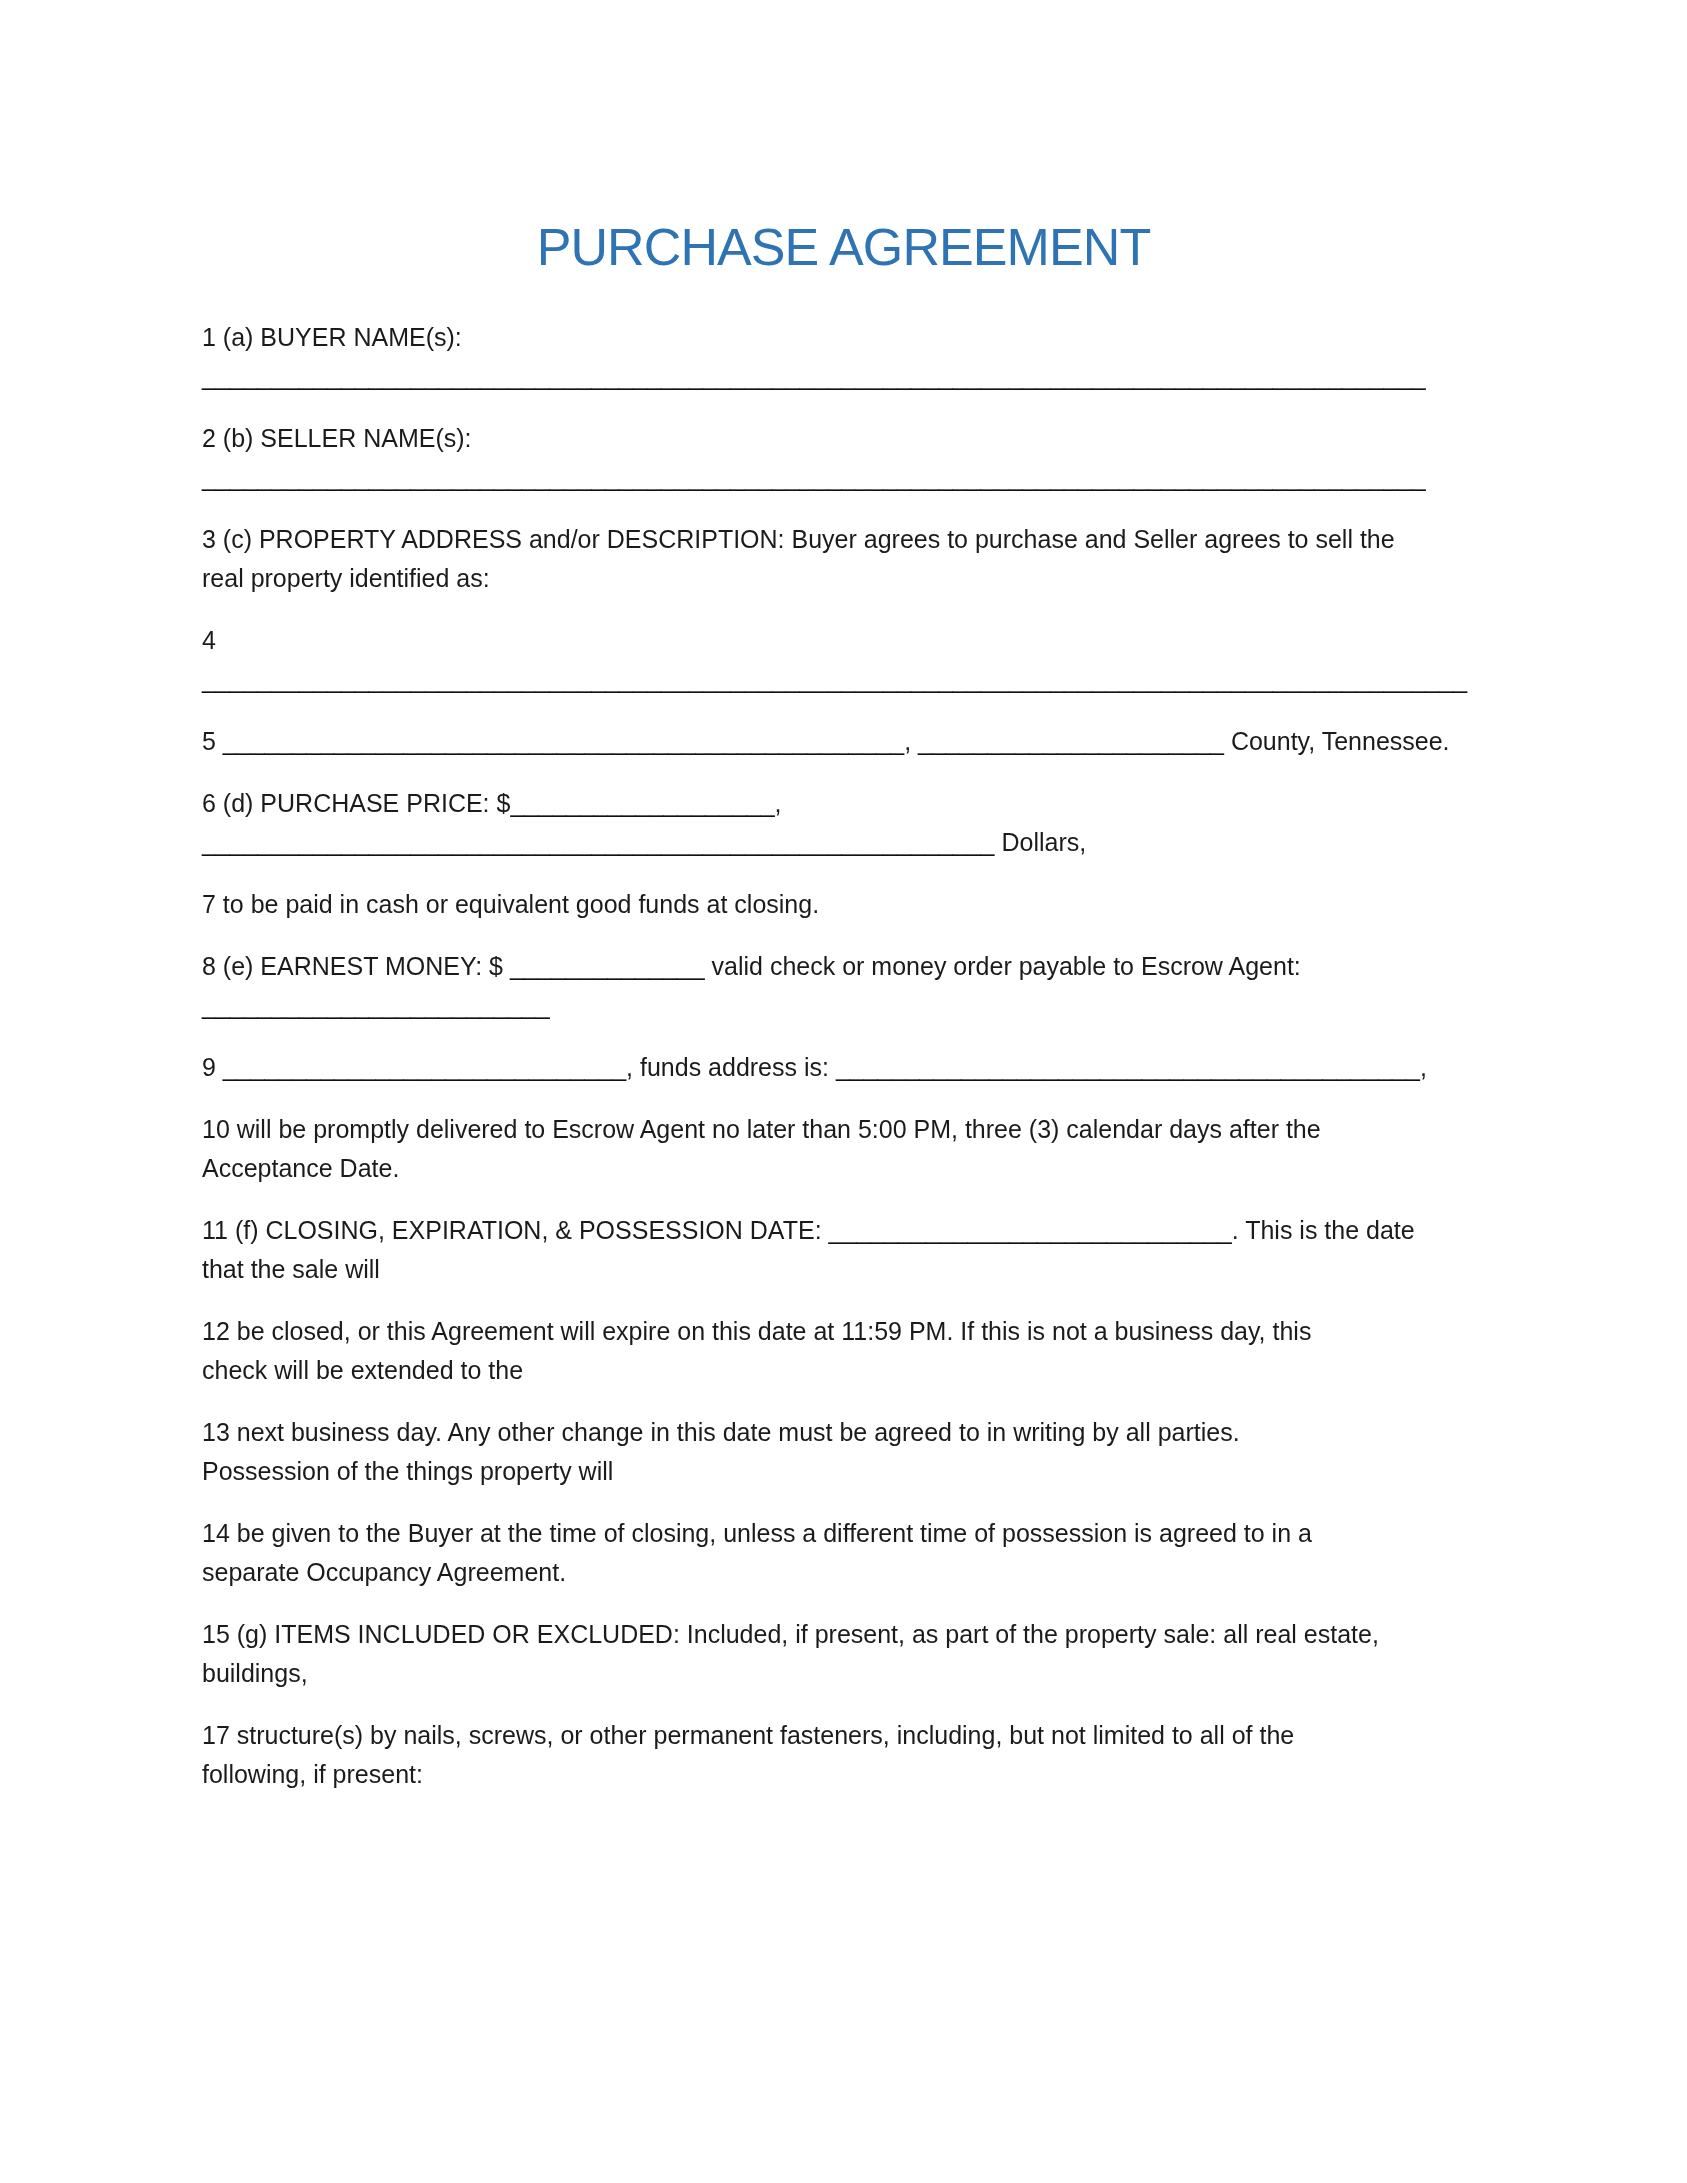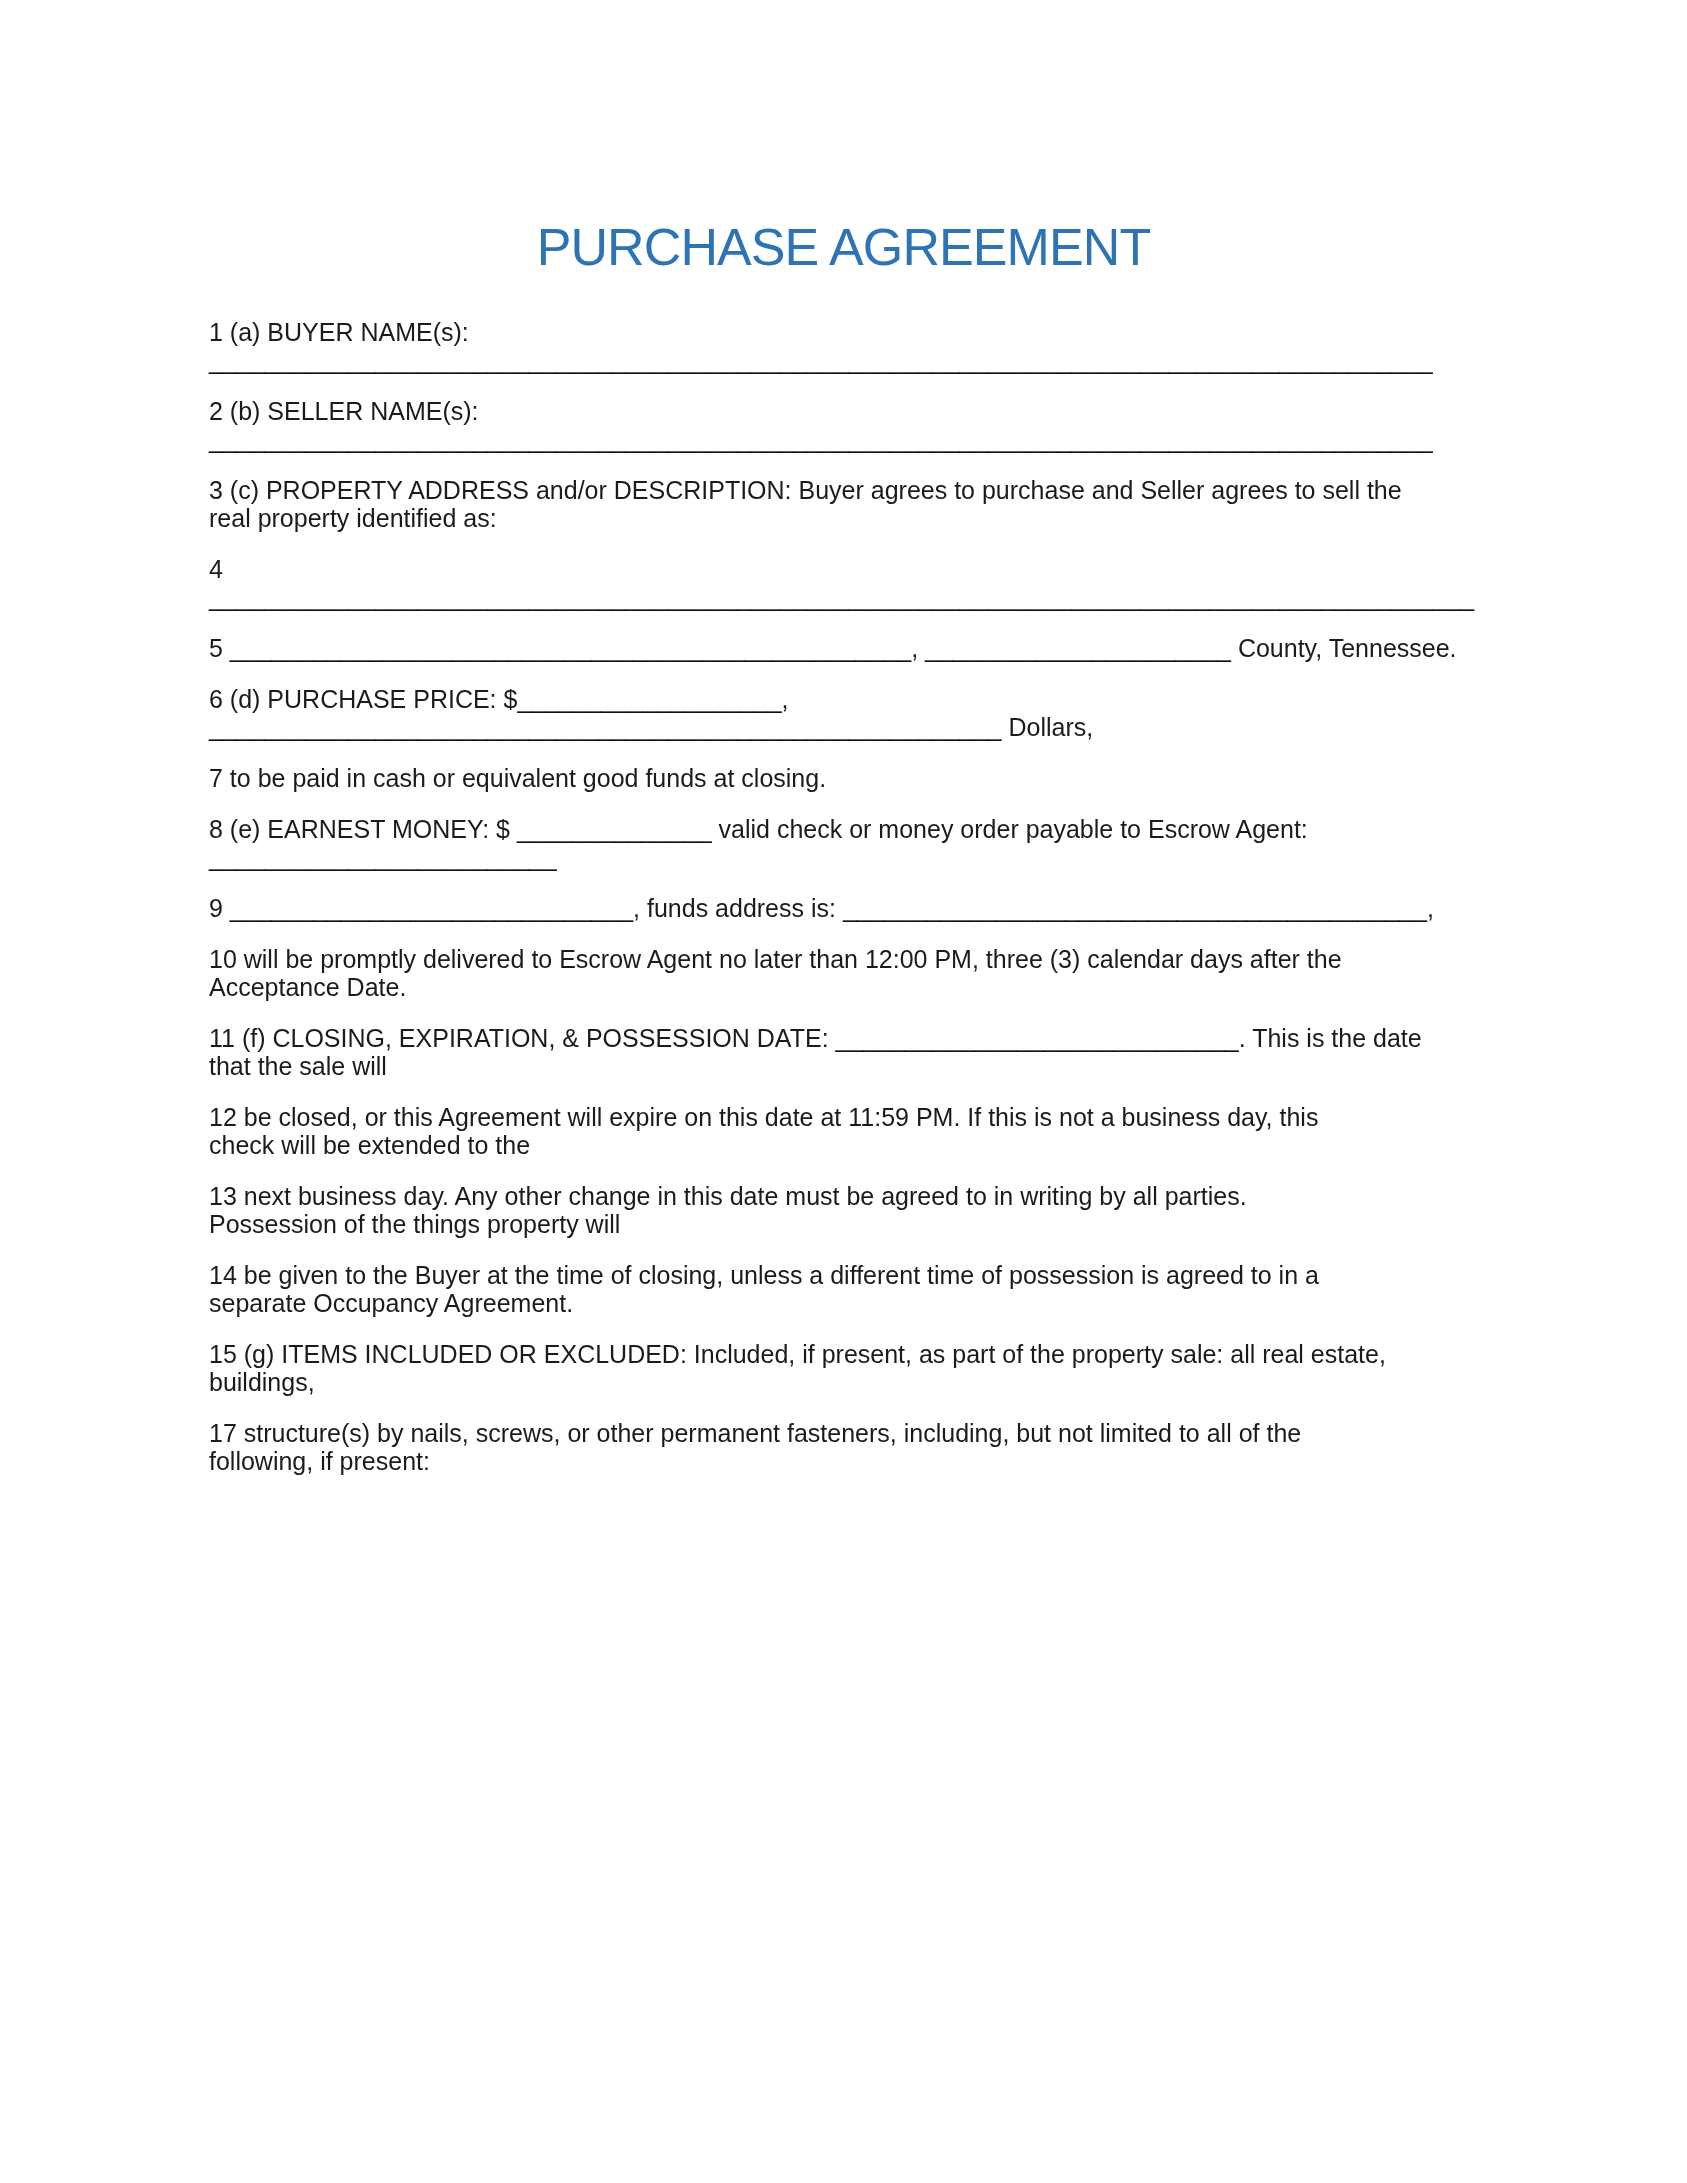--- a/index.html
+++ b/index.html
@@ -23,23 +23,23 @@
   .doc-title {
     margin: 0 0 45px 0;
     font-size: 52px;
     line-height: 1;
     font-weight: 400;
     letter-spacing: -0.9px;
     text-align: center;
     color: #2e74b5;
   }
   p.doc-par {
-    margin: 0 0 23px 11px;
+    margin: 0 0 23px 4px;
     font-size: 25px;
-    line-height: 28px;
+    line-height: 39px;
     font-weight: 400;
   }
   .blank {
     white-space: nowrap;
     color: #111111;
   }
 </style>
 </head>
 <body style="background: rgb(255, 255, 255); color: rgb(27, 27, 27);">
 
@@ -58,21 +58,21 @@
   <p class="doc-par"><span>5 </span><span class="blank">_________________________________________________</span><span>, </span><span class="blank">______________________</span><span> County, Tennessee.</span></p>
 
   <p class="doc-par"><span>6 (d) PURCHASE PRICE: $</span><span class="blank">___________________</span><span>, </span><span class="blank">_________________________________________________________</span><span> Dollars,</span></p>
 
   <p class="doc-par"><span>7 to be paid in cash or equivalent good funds at closing.</span></p>
 
   <p class="doc-par"><span>8 (e) EARNEST MONEY: $ </span><span class="blank">______________</span><span> valid check or money order payable to Escrow Agent: </span><span class="blank">_________________________</span></p>
 
   <p class="doc-par"><span>9 </span><span class="blank">_____________________________</span><span>, funds address is: </span><span class="blank">__________________________________________</span><span>,</span></p>
 
-  <p class="doc-par"><span>10 will be promptly delivered to Escrow Agent no later than 12:00 PM, three (3) calendar days after the</span><br><span>Acceptance Date.</span></p>
+  <p class="doc-par"><span>10 will be promptly delivered to Escrow Agent no later than 5:00 PM, three (3) calendar days after the</span><br><span>Acceptance Date.</span></p>
 
   <p class="doc-par"><span>11 (f) CLOSING, EXPIRATION, &amp; POSSESSION DATE: </span><span class="blank">_____________________________</span><span>. This is the date</span><br><span>that the sale will</span></p>
 
   <p class="doc-par"><span>12 be closed, or this Agreement will expire on this date at 11:59 PM. If this is not a business day, this</span><br><span>check will be extended to the</span></p>
 
   <p class="doc-par"><span>13 next business day. Any other change in this date must be agreed to in writing by all parties.</span><br><span>Possession of the things property will</span></p>
 
   <p class="doc-par"><span>14 be given to the Buyer at the time of closing, unless a different time of possession is agreed to in a</span><br><span>separate Occupancy Agreement.</span></p>
 
   <p class="doc-par"><span>15 (g) ITEMS INCLUDED OR EXCLUDED: Included, if present, as part of the property sale: all real estate,</span><br><span>buildings,</span></p>

